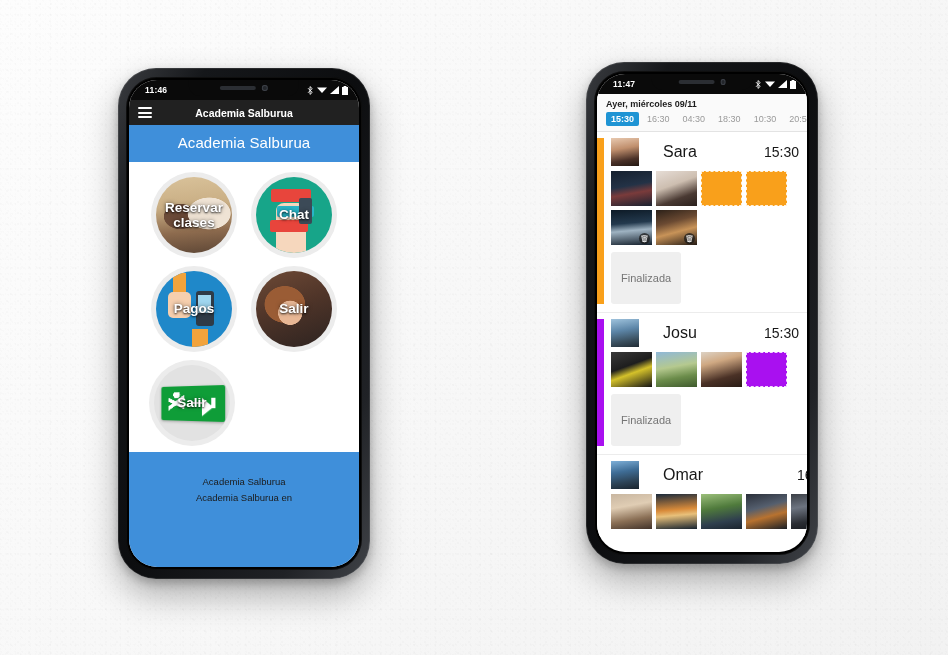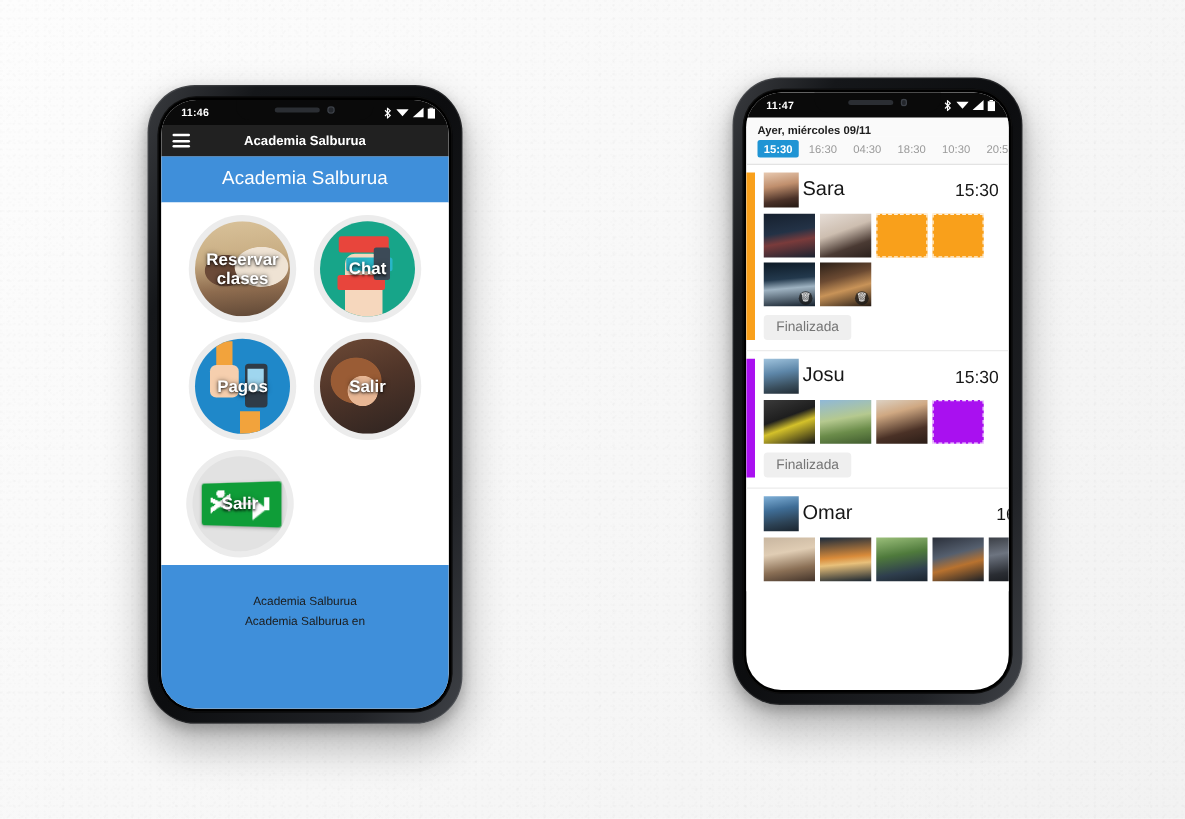--- a/index.html
+++ b/index.html
@@ -274,21 +274,21 @@
 
   .sessions { background: #ffffff; }
   .session {
     position: relative;
     display: flex;
     border-bottom: 1px solid #ececec;
     padding: 6px 0 8px;
   }
   .accent { width: 7px; flex: none; margin-right: 7px; }
   .sbody { flex: 1; padding-right: 8px; }
-  .srow1 { display: flex; align-items: center; gap: 3px; }
+  .srow1 { display: flex; align-items: center; gap: 24px; }
   .avatar {
     width: 28px; height: 28px;
     flex: none;
     overflow: hidden;
     background: #ccd3d8;
   }
   .sname { font-size: 16px; color: #171717; }
   .stime { margin-left: auto; font-size: 14px; color: #171717; }
   .thumbs { display: flex; flex-wrap: wrap; gap: 4px; margin-top: 5px; }
   .th {
@@ -307,21 +307,21 @@
     font-size: 7px;
     line-height: 11px;
     text-align: center;
   }
   .finalizada {
     display: inline-block;
     margin-top: 7px;
     background: #efefef;
     color: #757575;
     font-size: 11px;
-    padding: 4px 10px;
+    padding: 20px 10px;
     border-radius: 3px;
   }
   .strip { display: flex; gap: 4px; margin-top: 5px; }
   .strip .th { width: 41px; height: 35px; }
 
   
   .pic1 { background: linear-gradient(170deg,#16202e 0%,#233246 42%,#7a3b3b 62%,#1a2230 100%); }
   .pic2 { background: linear-gradient(160deg,#e6ddd6 0%,#cdbeb0 40%,#4a3a33 72%,#2b211d 100%); }
   .pic3 { background: linear-gradient(175deg,#0d1a26 0%,#23394d 38%,#9fb3c2 58%,#15202c 100%); }
   .pic4 { background: linear-gradient(165deg,#2b2018 0%,#6b4a32 35%,#c89358 60%,#241a14 100%); }

